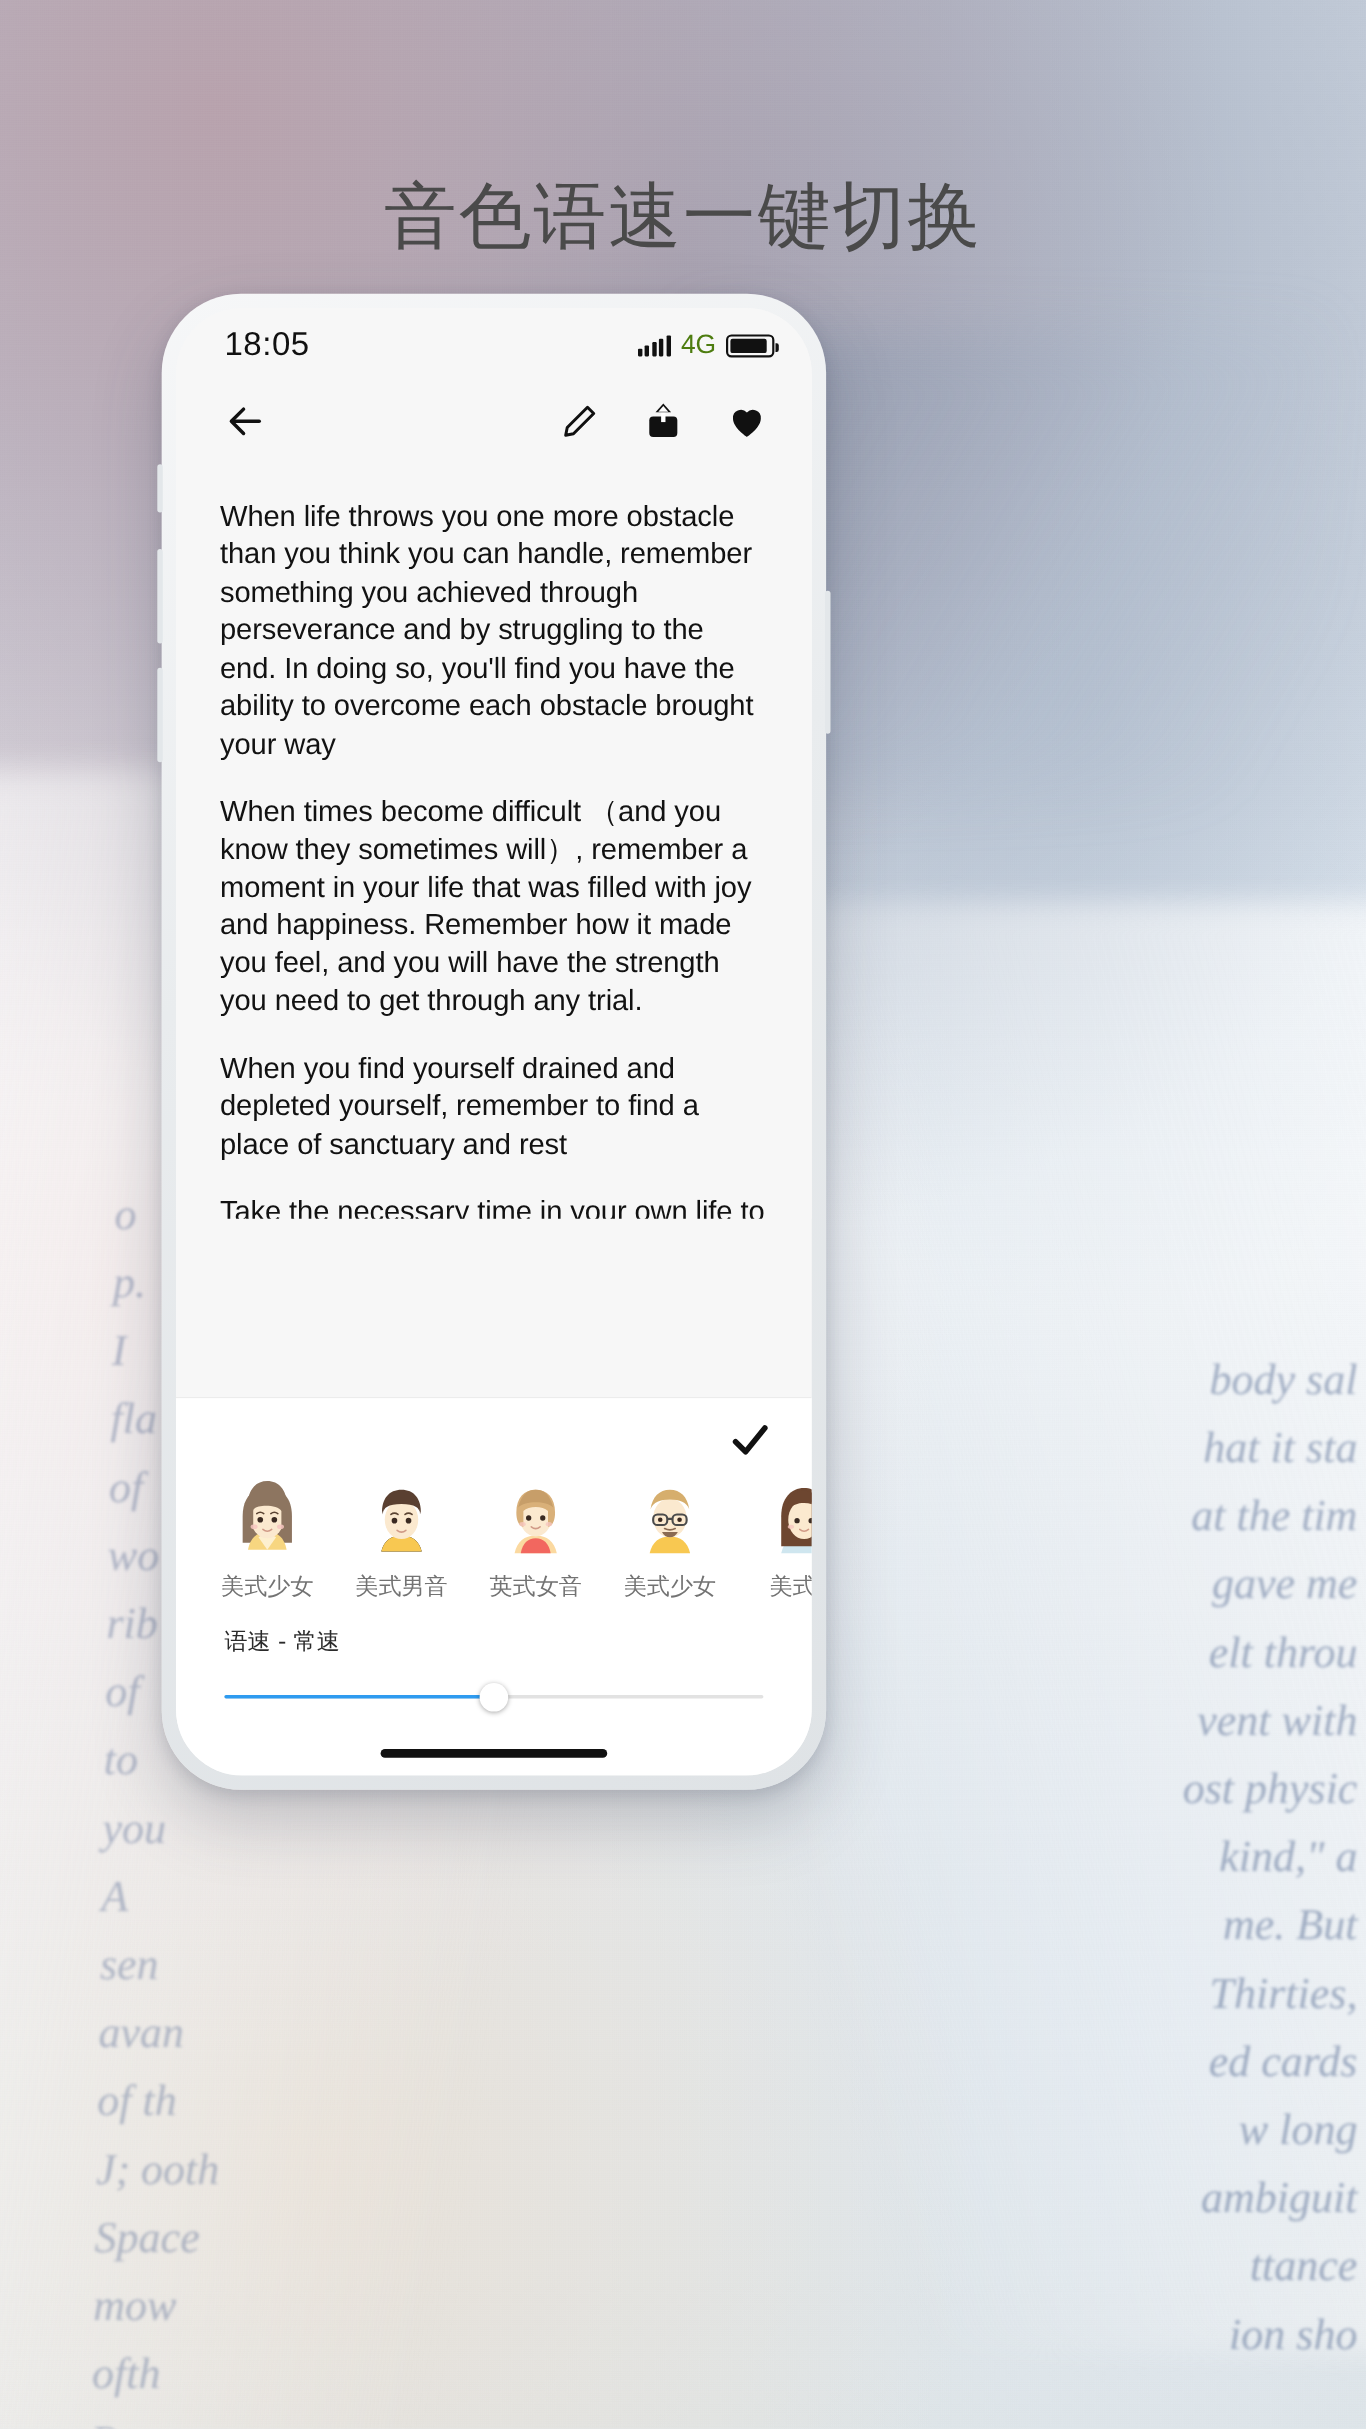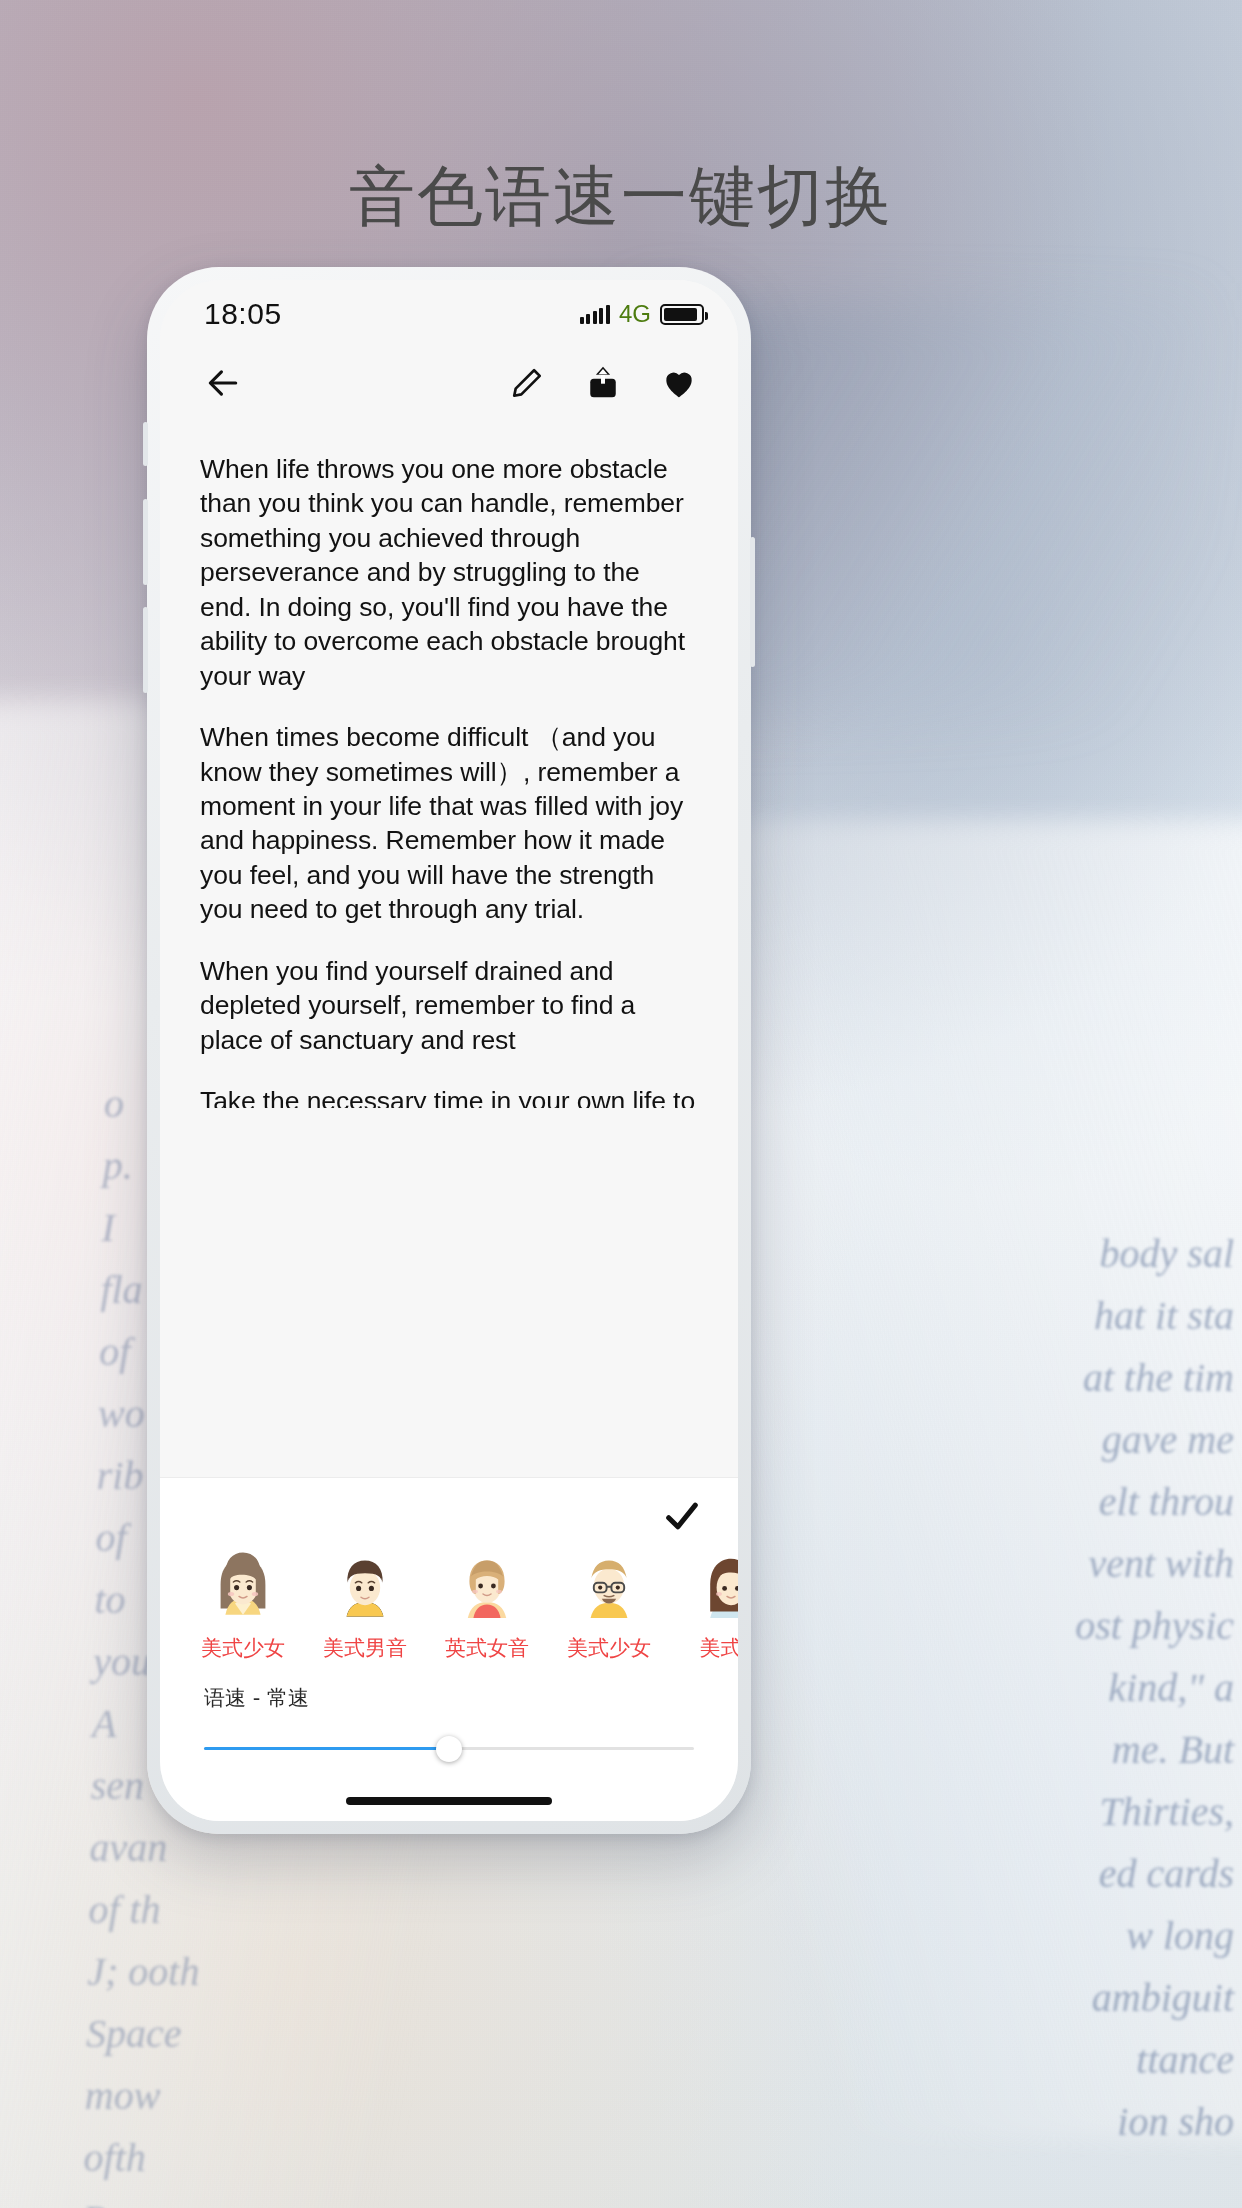--- a/index.html
+++ b/index.html
@@ -52,21 +52,21 @@
 
   
   .headline {
     position:absolute; top:152px; left:0; right:0; text-align:center;
     font-size:66px; letter-spacing:2px; color:#4a4a4a; font-weight:400;
     font-family:"DejaVu Sans","Liberation Sans",sans-serif;
   }
 
   
   .phone {
-    position:absolute; left:147px; top:267px; width:604px; height:1567px;
+    position:absolute; left:147px; top:267px; width:604px; height:1360px;
     border-radius:72px; background:linear-gradient(155deg,#f6f7f8 0%,#e9ecee 40%,#dfe3e6 100%);
     padding:13px; box-shadow:0 26px 60px rgba(60,70,90,.26), 0 4px 14px rgba(60,70,90,.16);
   }
   .phone-btn { position:absolute; width:5px; background:#e3e7ea; border-radius:3px; }
   .btn-mute  { left:-4px; top:155px;  height:44px; }
   .btn-vup   { left:-4px; top:232px;  height:86px; }
   .btn-vdn   { left:-4px; top:340px;  height:86px; }
   .btn-power { right:-4px; top:270px; height:130px; }
 
   .screen {
@@ -119,21 +119,21 @@
 
   
   .panel {
     position:absolute; left:0; right:0; bottom:0; height:344px; background:#fff;
     border-top:1px solid #ececec;
   }
   .panel-check { display:flex; justify-content:flex-end; padding:18px 36px 0 0; }
   .voices { display:flex; gap:0; padding:6px 0 0 22px; overflow:hidden; }
   .voice { width:122px; flex:0 0 122px; display:flex; flex-direction:column; align-items:center; }
   .avatar { width:80px; height:80px; }
-  .voice-label { margin-top:8px; font-size:21px; color:#ef4444;
+  .voice-label { margin-top:8px; font-size:21px; color:#737373;
                  font-family:"DejaVu Sans","Liberation Sans",sans-serif; white-space:nowrap; }
   .speed-label { padding:22px 10px 0 44px; font-size:21px; color:#2a2a2a;
                  font-family:"DejaVu Sans","Liberation Sans",sans-serif; }
   .slider-wrap { position:relative; margin:24px 44px 0 44px; height:26px; }
   .slider-track { position:absolute; top:11px; left:0; right:0; height:3px; background:#e2e2e2; border-radius:2px; }
   .slider-fill { position:absolute; top:11px; left:0; height:3px; background:#2e9bf0; border-radius:2px; }
   .slider-knob { position:absolute; top:0; width:26px; height:26px; border-radius:50%;
                  background:#fff; box-shadow:0 1px 5px rgba(0,0,0,.34); }
   .home-indicator { position:absolute; bottom:16px; left:50%; transform:translateX(-50%);
                     width:206px; height:8px; border-radius:5px; background:#111; }

